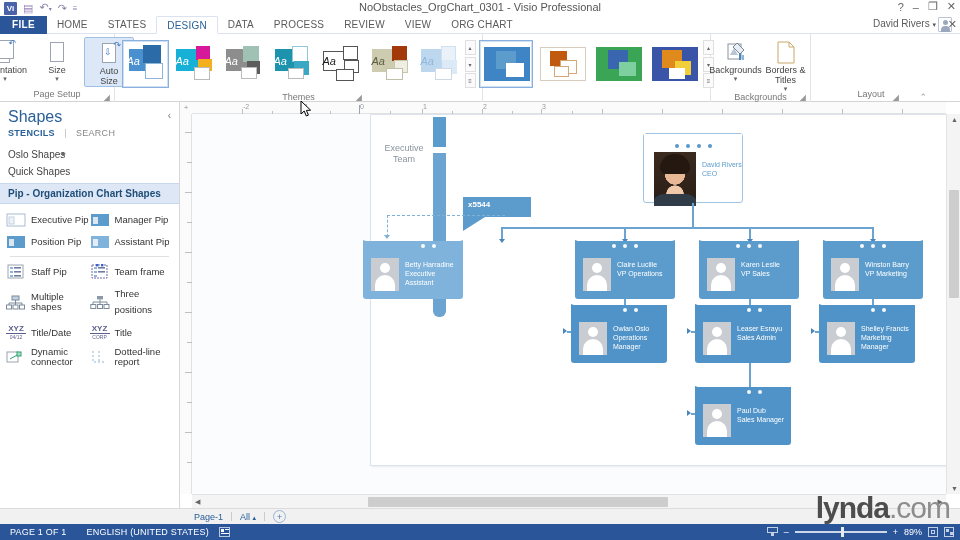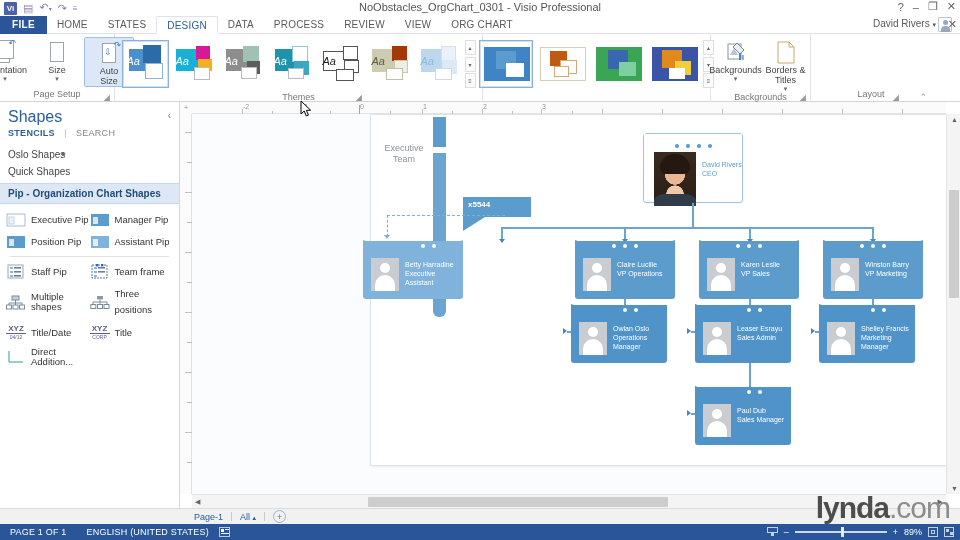--- a/index.html
+++ b/index.html
@@ -582,24 +582,35 @@
               <div style="font-size:8px;font-weight:bold;color:#5b5f8f;line-height:8px">XYZ</div>
               <div style="border-top:1px solid #5b5f8f;font-size:5px;color:#5b5f8f;line-height:6px">CORP</div>
             </div>
             <div class="nm">Title</div>
           </div>
         </div>
         <div class="shape-line">
           <div class="shape-item">
             <div class="sicon">
               <svg width="20" height="15">
-                  <path d="M3 1 V12 H17" stroke="#2f9f9f" fill="none"></path>
+                  <rect x="1" y="2" width="11" height="10" fill="#fff" stroke="#9aa5b1"></rect>
+                  <path d="M4 9 L13 4" stroke="#2f9f6f" fill="none"></path>
+                  <rect x="11" y="2" width="4" height="4" fill="#a8e0c4" stroke="#2f9f6f"></rect>
                 </svg>
             </div>
-            <div class="nm" style="line-height:10px">Direct Addition...</div>
+            <div class="nm" style="line-height:10px">Dynamic connector</div>
+          </div>
+          <div class="shape-item">
+            <div class="sicon">
+              <svg width="20" height="15">
+                  <path d="M3 1 V12 H16" stroke="#8fb4d8" stroke-dasharray="2 2" fill="none"></path>
+                  <path d="M9 1 V12" stroke="#8fb4d8" stroke-dasharray="2 2" fill="none"></path>
+                </svg>
+            </div>
+            <div class="nm" style="line-height:10px">Dotted-line report</div>
           </div>
         </div>
       </div>
     </div>
 
     <div class="canvaswrap">
       <div class="rcorner">+</div>
       <div class="hruler">
         <div class="rlbl" style="left:63px;top:1px">-2</div>
         <div class="rlbl" style="left:122px;top:1px">-1</div>

